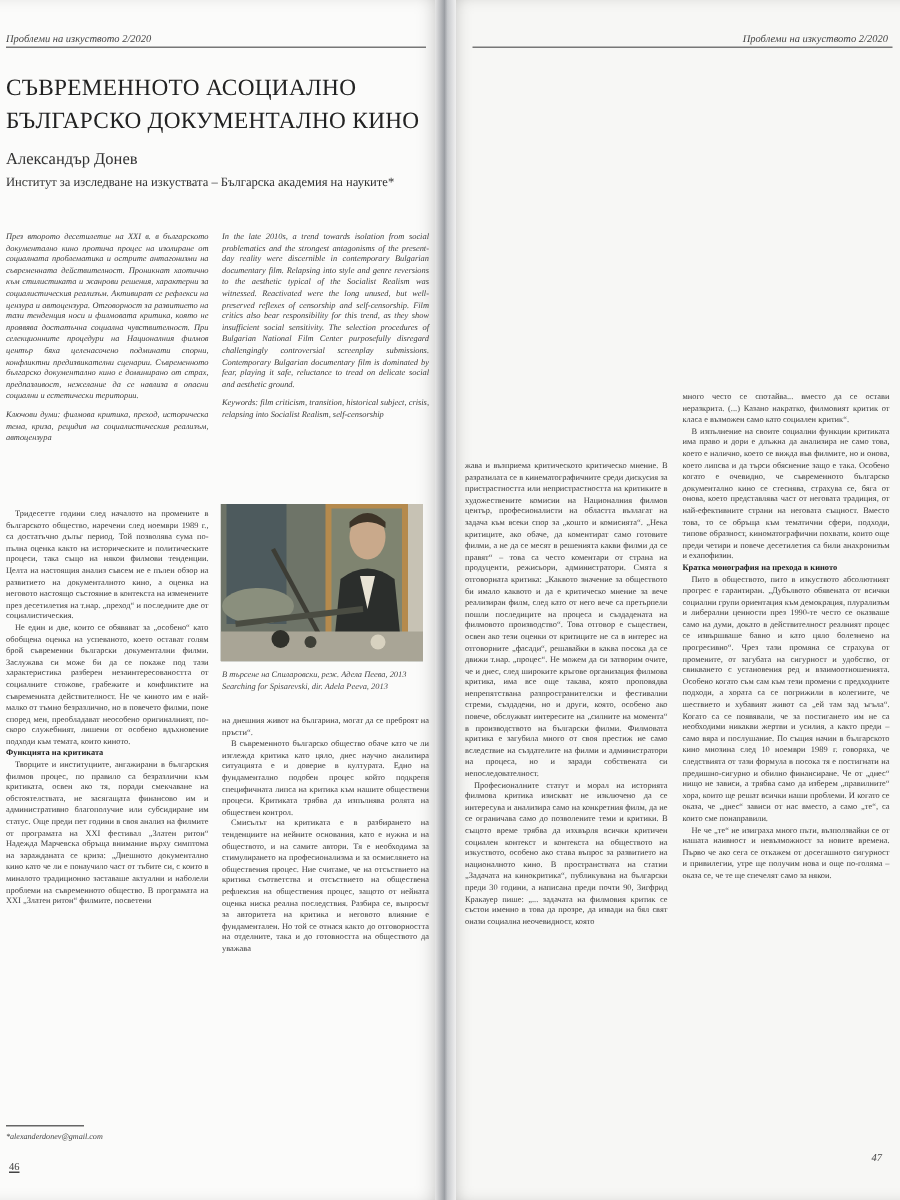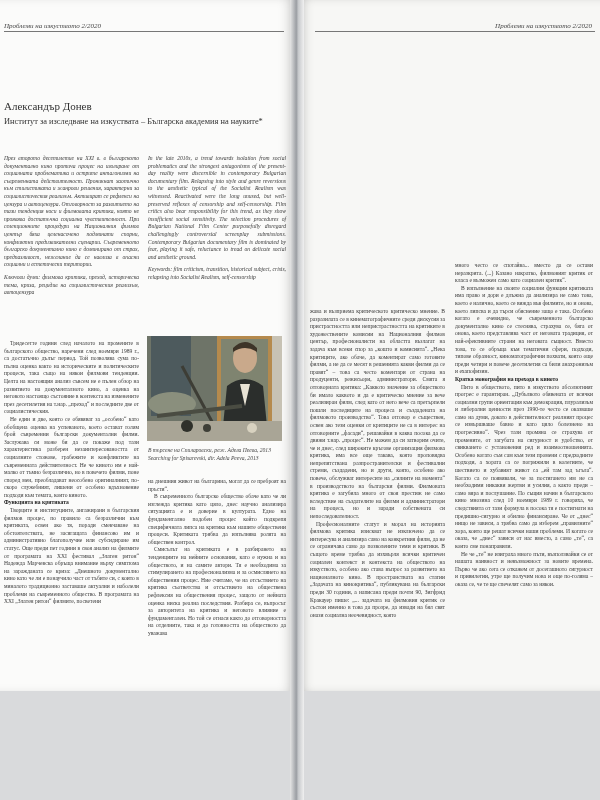--- a/index.html
+++ b/index.html
@@ -1,20 +1,20 @@
 <!DOCTYPE html>
 <html><head>
 <meta charset="utf-8">
 <style>
   * { box-sizing: border-box; margin: 0; padding: 0; }
   html, body { width: 600px; height: 800px; overflow: hidden; background: #d9dadc; }
   body { font-family: "Liberation Serif", serif; color: #2a2a2a; position: relative; }
 
   .spread { position: absolute; left: 0; top: 0; width: 600px; height: 800px; display: flex; }
-  .page { position: relative; height: 691px; background: #fbfbfa; overflow: hidden; }
+  .page { position: relative; height: 800px; background: #fbfbfa; overflow: hidden; }
   .page-left { width: 295px; box-shadow: inset -10px 0 14px -8px rgba(0,0,0,0.35); }
   .page-right { width: 305px; box-shadow: inset 12px 0 14px -8px rgba(0,0,0,0.45); background: #f7f7f5; }
   .gutter { position: absolute; left: 290px; top: 0; width: 14px; height: 800px;
     background: linear-gradient(to right, #e6e6e6, #9b9ea3 45%, #c7c9cc 60%, #f0f0f0); z-index: 3; }
 
   .running-head { position: absolute; top: 22px; font-style: italic; font-size: 7px; color: #444; }
   .page-left .running-head { left: 4px; }
   .page-right .running-head { right: 8px; }
   .head-rule { position: absolute; top: 31px; height: 1px; background: #777; }
   .page-left .head-rule { left: 4px; width: 280px; }
@@ -52,20 +52,24 @@
 </style>
 </head>
 <body>
 
 <div class="spread">
 
   <div class="page page-left">
     <div class="running-head">Проблеми на изкуството 2/2020</div>
     <div class="head-rule"></div>
 
+    <h1 class="title">
+      <span>СЪВРЕМЕННОТО АСОЦИАЛНО</span><br>
+      <span>БЪЛГАРСКО ДОКУМЕНТАЛНО КИНО</span>
+    </h1>
     <div class="author">Александър Донев</div>
     <div class="affiliation">Институт за изследване на изкуствата – Българска академия на науките*</div>
 
     <div class="col abs-bg">
       <p class="noindent">През второто десетилетие на XXI в. в българското документално кино протича процес на изолиране от социалната проблематика и острите антагонизми на съвременната действителност. Проникнат хаотично към стилистиката и жанрови решения, характерни за социалистическия реализъм. Активират се рефлекси на цензура и автоцензура. Отговорност за развитието на тази тенденция носи и филмовата критика, която не проявява достатъчна социална чувствителност. При селекционните процедури на Националния филмов център бяха целенасочено подминати спорни, конфликтни предизвикателни сценарии. Съвременното българско документално кино е доминирано от страх, предпазливост, нежелание да се навлиза в опасни социални и естетически територии.</p>
       <p class="kw">Ключови думи: филмова критика, преход, историческа тема, криза, рецидив на социалистическия реализъм, автоцензура</p>
     </div>
 
     <div class="col abs-en">
       <p class="noindent">In the late 2010s, a trend towards isolation from social problematics and the strongest antagonisms of the present-day reality were discernible in contemporary Bulgarian documentary film. Relapsing into style and genre reversions to the aesthetic typical of the Socialist Realism was witnessed. Reactivated were the long unused, but well-preserved reflexes of censorship and self-censorship. Film critics also bear responsibility for this trend, as they show insufficient social sensitivity. The selection procedures of Bulgarian National Film Center purposefully disregard challengingly controversial screenplay submissions. Contemporary Bulgarian documentary film is dominated by fear, playing it safe, reluctance to tread on delicate social and aesthetic ground.</p>

